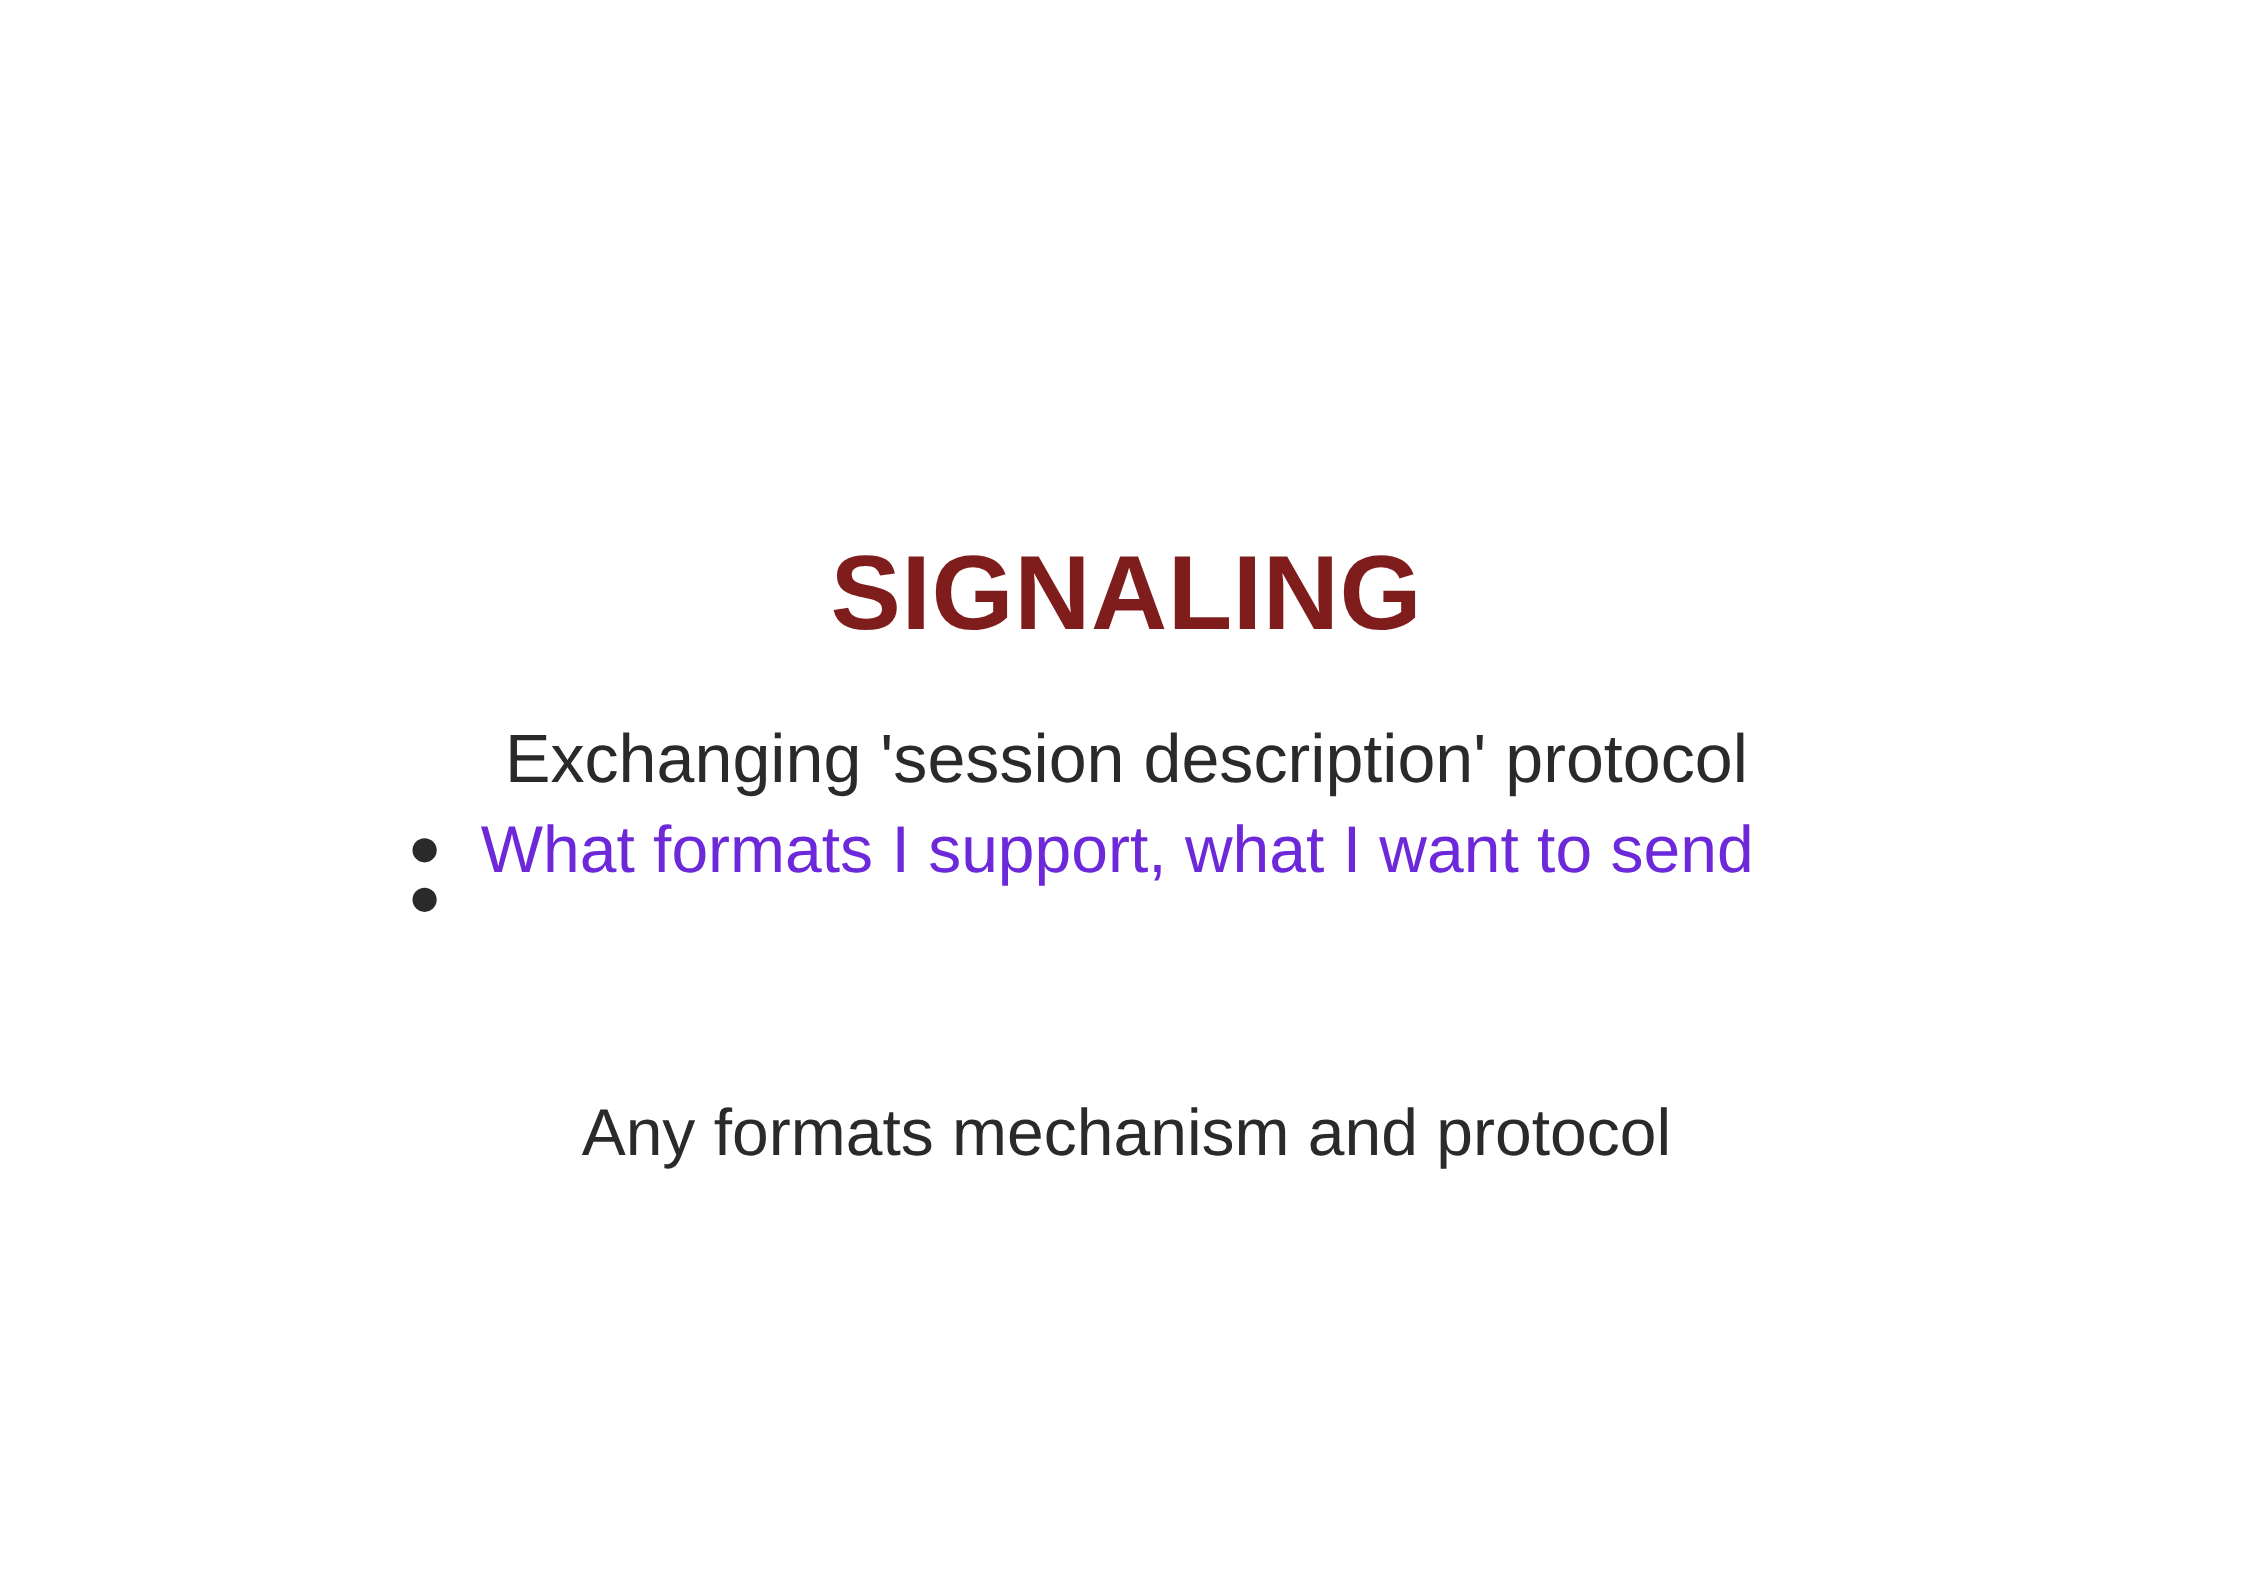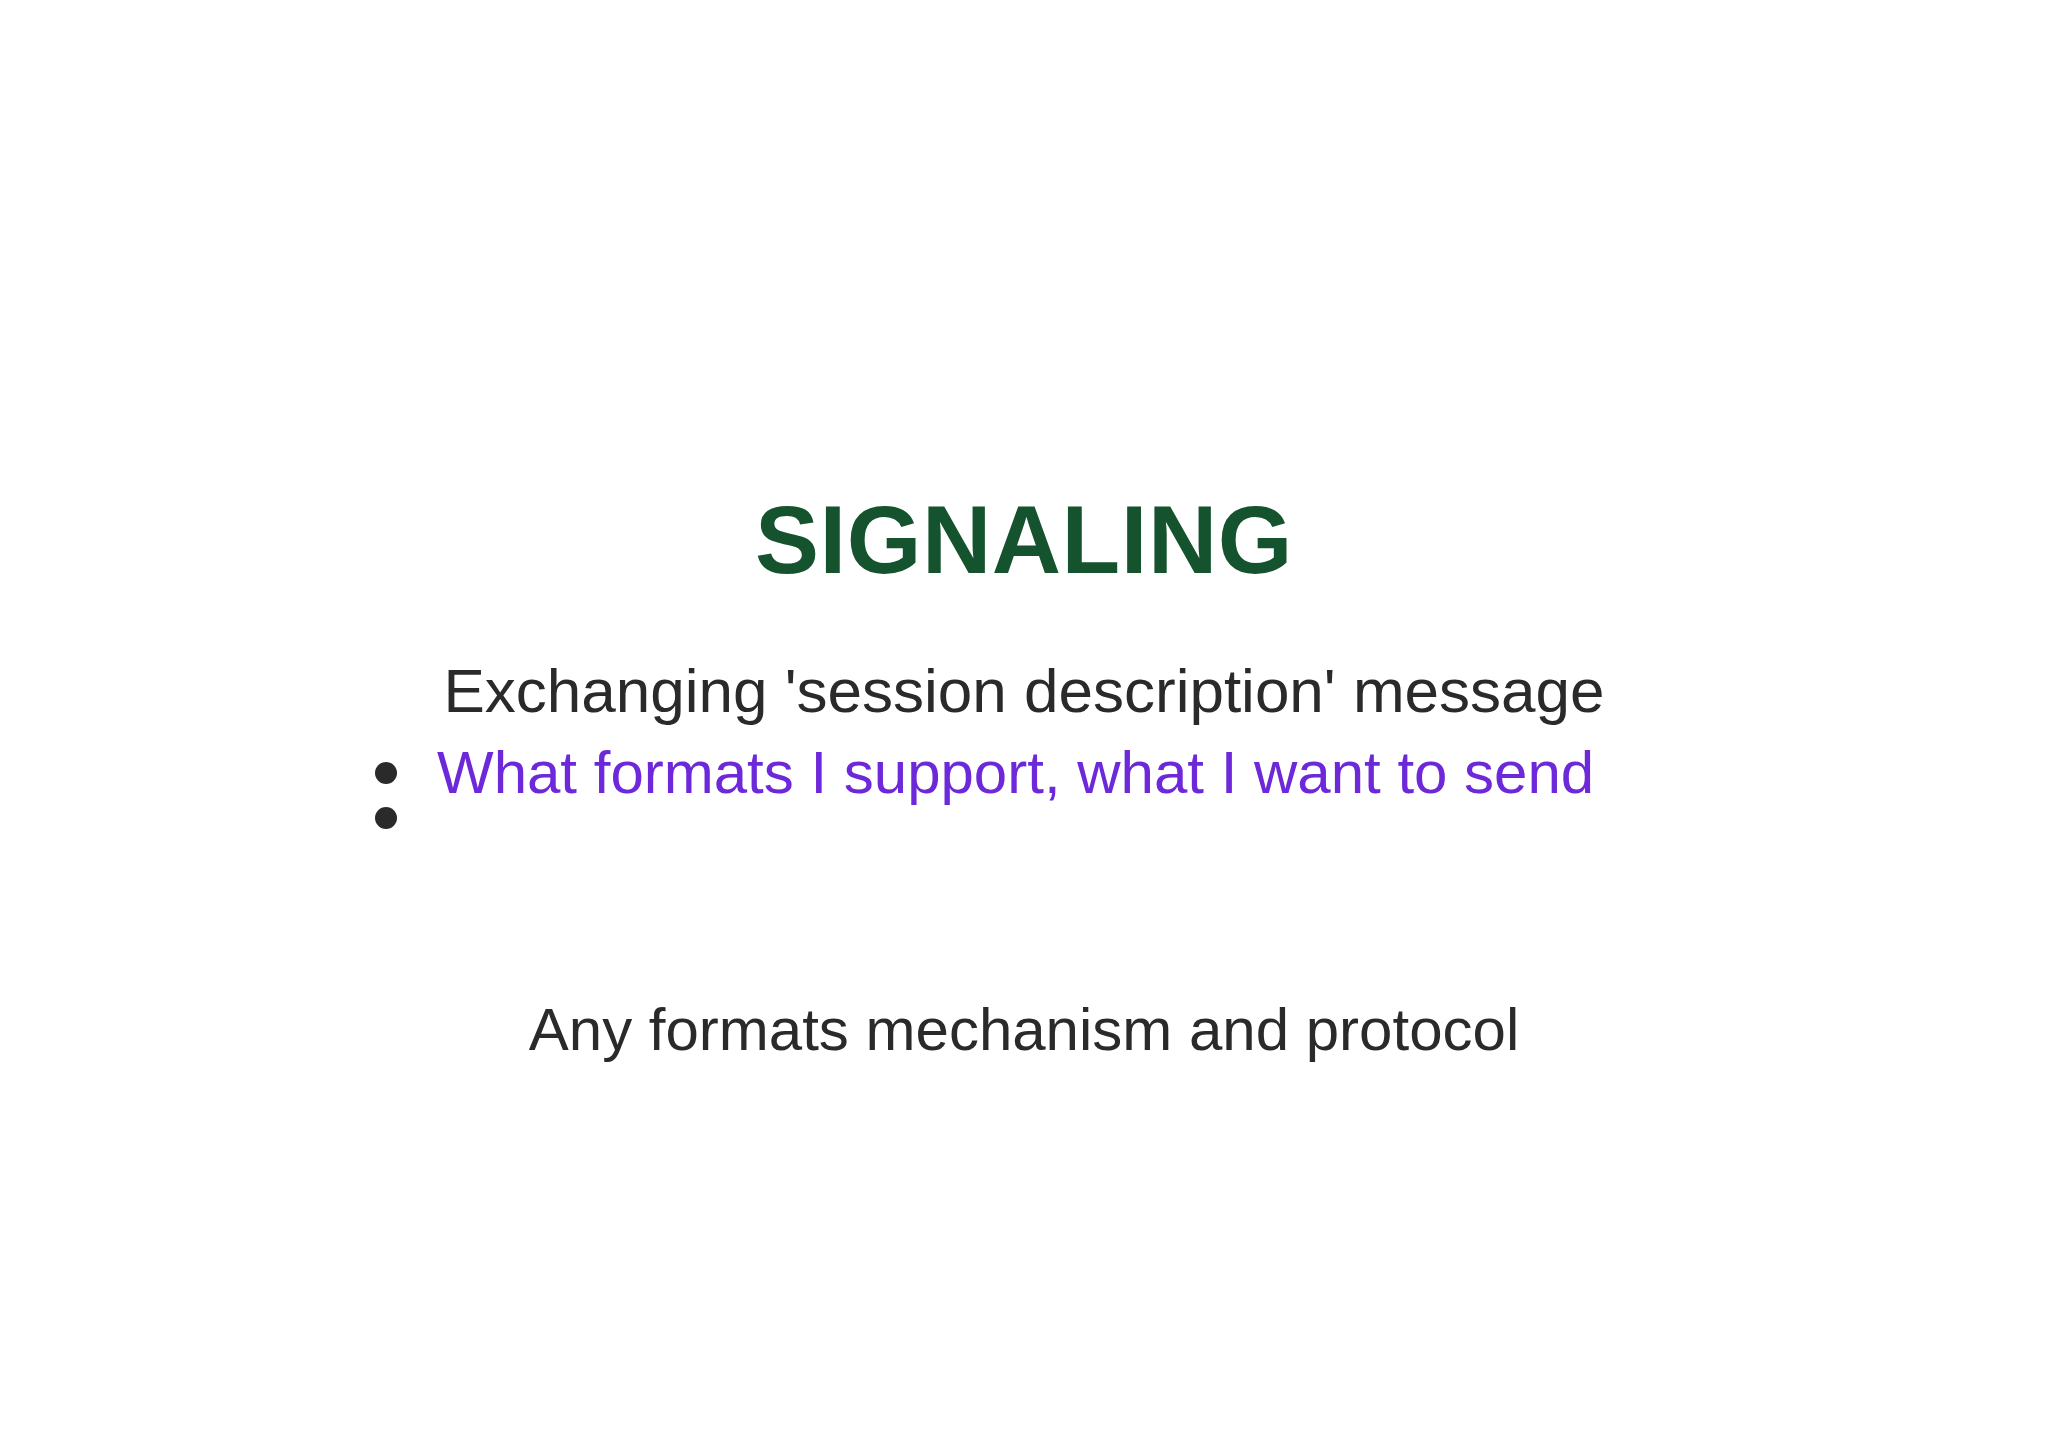--- a/index.html
+++ b/index.html
@@ -24,21 +24,21 @@
   .slide-title {
     position: absolute;
     top: 424px;
     left: 0;
     width: 2048px;
     text-align: center;
     font-size: 96px;
     font-weight: 700;
     letter-spacing: 0.5px;
     line-height: 1.08;
-    color: #14532d;
+    color: #7f1d1d;
     white-space: nowrap;
   }
 
   
   .slide-subtitle {
     position: absolute;
     top: 594px;
     left: 0;
     width: 2048px;
     text-align: center;
@@ -99,21 +99,21 @@
     white-space: nowrap;
   }
 </style>
 </head>
 <body>
 
 <div class="slide">
 
   <h1 class="slide-title">SIGNALING</h1>
 
-  <p class="slide-subtitle">Exchanging 'session description' message</p>
+  <p class="slide-subtitle">Exchanging 'session description' protocol</p>
 
   <ul class="bullet-list">
     <li class="bullet-item">
       <span class="bullet-dot"></span>
       <span class="bullet-text">What formats I support, what I want to send</span>
     </li>
     <li class="bullet-item">
       <span class="bullet-dot"></span>
     </li>
   </ul>

